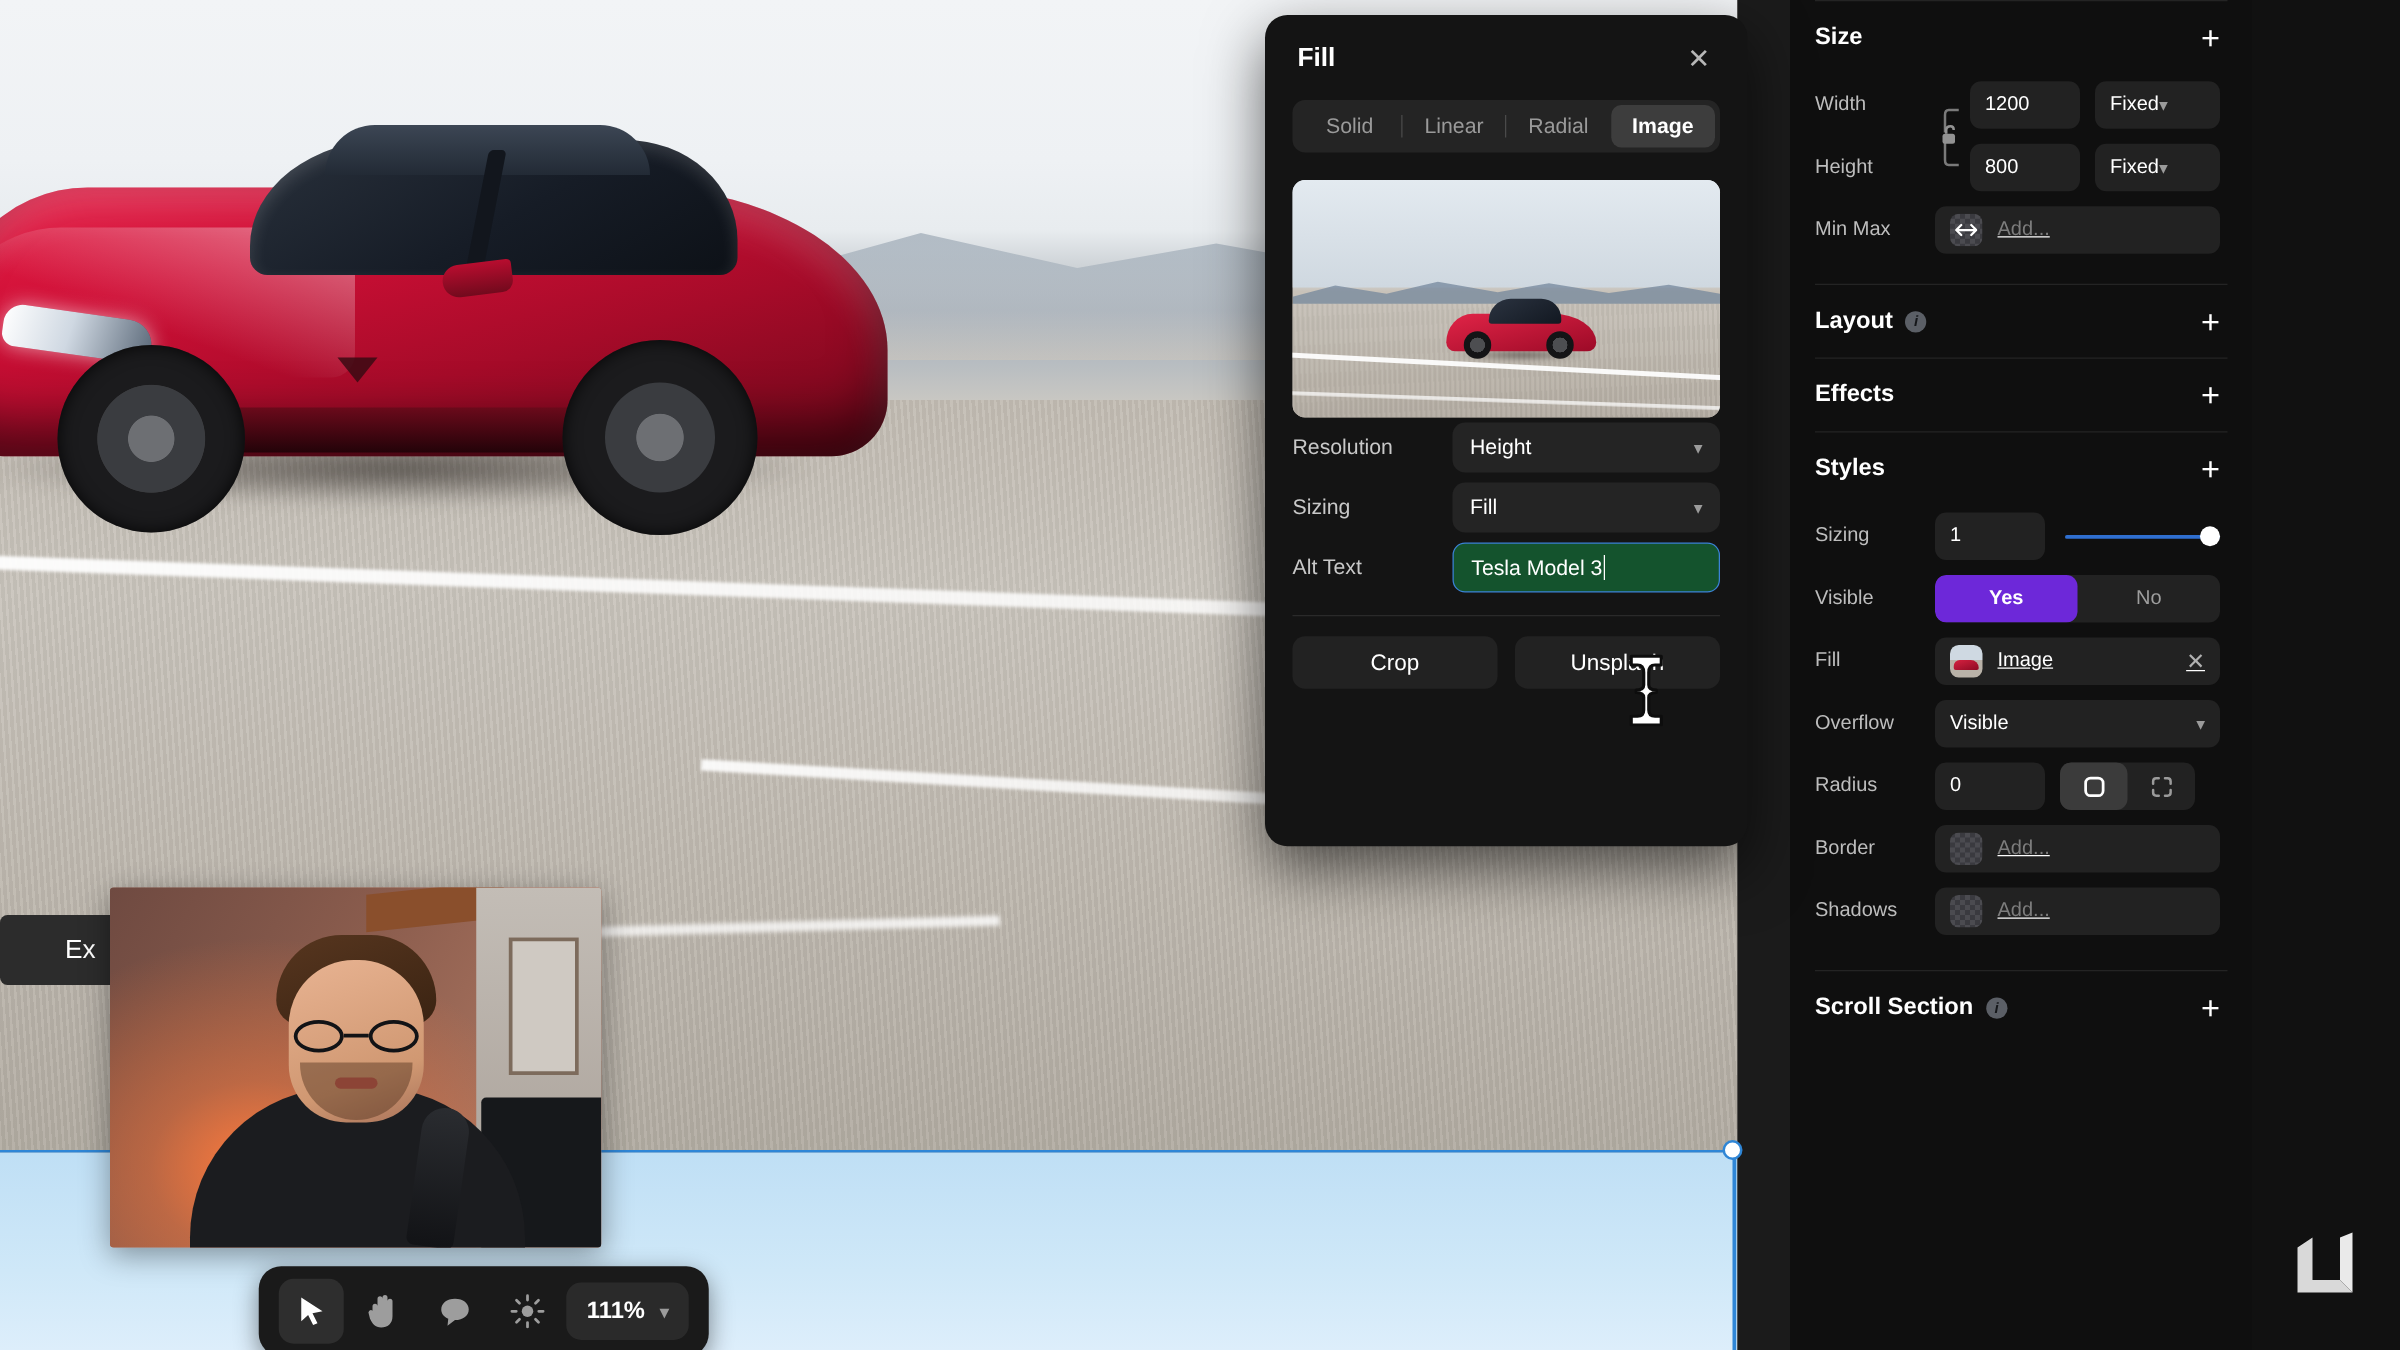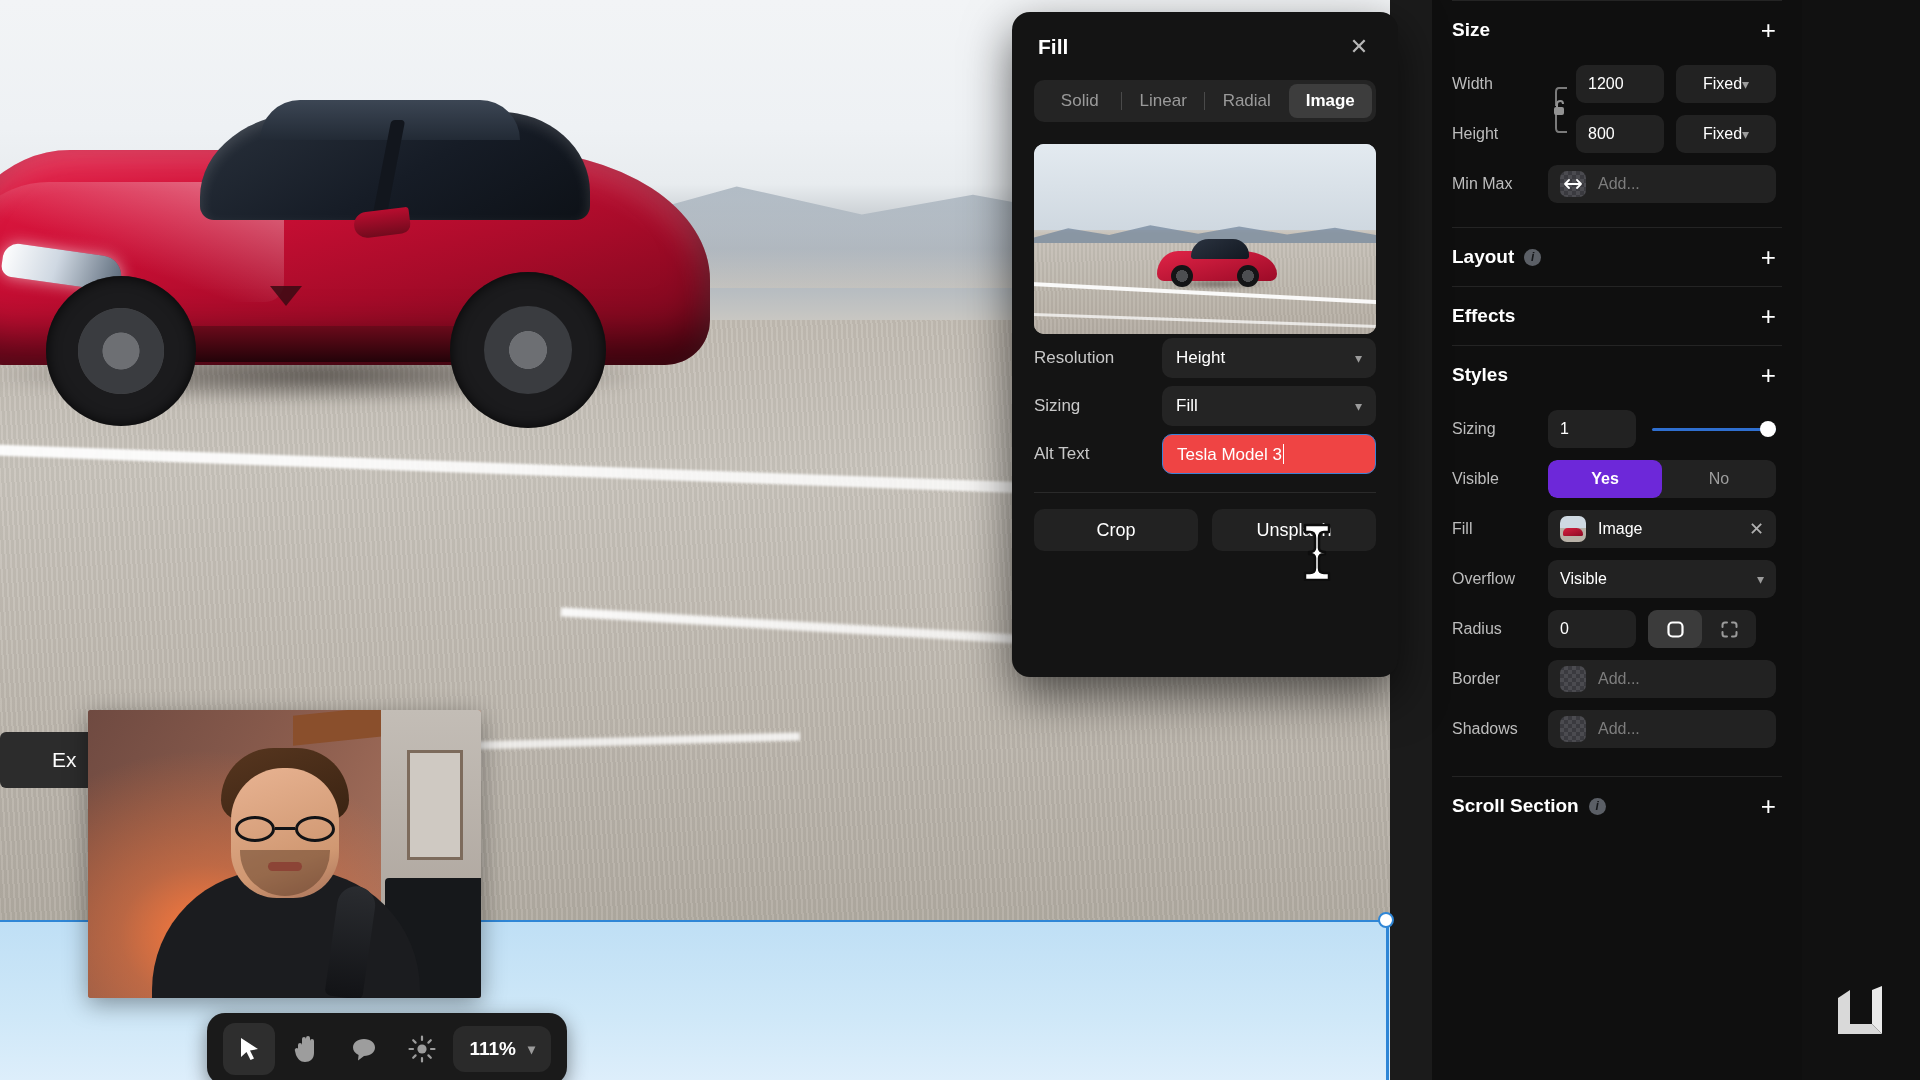--- a/index.html
+++ b/index.html
@@ -321,21 +321,21 @@
   .frow:first-of-type { margin-top: 16px; }
   .flabel { width: 128px; font-size: 17px; color: #c8c8c8; }
   .fctl {
     flex: 1; height: 40px; background: #242424; border-radius: 10px;
     display: flex; align-items: center; padding: 0 14px; cursor: pointer;
     font-size: 17px; color: #ffffff;
   }
   .fctl .cv { flex: 1; }
   .chev { color: #9b9b9b; font-size: 14px; }
   .fctl.input {
-    background: #ef4444; border: 1.5px solid #3b82d6; color: #ffffff;
+    background: #14532d; border: 1.5px solid #3b82d6; color: #ffffff;
     position: relative;
   }
   .caret {
     display: inline-block; width: 1.5px; height: 20px; background: #ffffff;
     margin-left: 1px; vertical-align: -4px;
   }
   .fill-divider {
     margin: 14px 22px 0 22px; height: 1px; background: #2a2a2a;
   }
   .fill-actions {
@@ -387,22 +387,22 @@
   .srow { display: flex; align-items: center; height: 50px; padding: 0 26px 0 20px; }
   .slabel { width: 96px; font-size: 16px; color: #bdbdbd; }
   .linkwrap { width: 28px; display: flex; justify-content: center; }
   .link-icon { opacity: .85; }
   .sfield {
     height: 38px; background: #222222; border-radius: 9px;
     display: flex; align-items: center; padding: 0 12px;
     font-size: 16px; color: #ffffff; cursor: pointer;
   }
   .sfield.num { width: 88px; }
-  .sfield.sel { width: 100px; margin-left: 12px; justify-content: center; }
-  .sfield.wide { flex: 1; }
+  .sfield.sel { width: 100px; margin-left: 12px; justify-content: flex-start; }
+  .sfield.wide { flex: 1; text-decoration: underline; }
   .sfield.grow { flex: 1; justify-content: space-between; }
   .swatch {
     width: 26px; height: 26px; border-radius: 7px; margin-right: 12px; flex: none;
     background:
       repeating-conic-gradient(#4b4b50 0 25%, #3a3a3f 0 50%) 0 0 / 8px 8px;
   }
   .swatch.img {
     background: linear-gradient(to bottom, #cfd9e2 0 45%, #b9b2a8 45% 100%);
     position: relative; overflow: hidden;
   }

